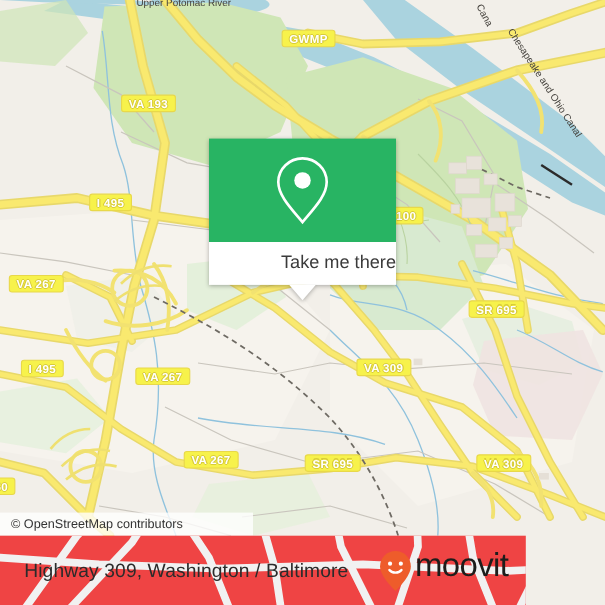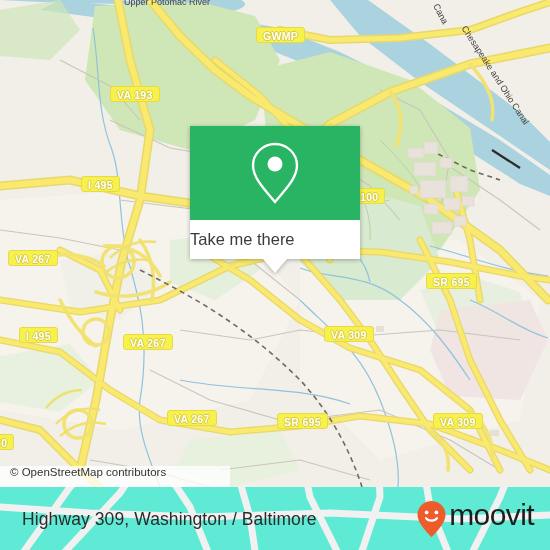--- a/index.html
+++ b/index.html
@@ -59,21 +59,21 @@
 
   
   #attribution {
     position: absolute;
     left: 0;
     top: 466px;
     height: 21px;
     width: 230px;
     background: rgba(255,255,255,0.78);
     display: flex;
-    align-items: flex-start;
+    align-items: center;
     padding-left: 10px;
     box-sizing: border-box;
     font-size: 11.5px;
     color: #333333;
   }
 
   
   #popup {
     position: absolute;
     left: 190px;
@@ -88,21 +88,21 @@
     display: flex;
     align-items: center;
     justify-content: center;
   }
   #popup-body {
     position: relative;
     background: #ffffff;
     height: 39px;
     display: flex;
     align-items: center;
-    justify-content: flex-start;
+    justify-content: flex-end;
   }
   #popup-label {
     color: #3b3b3b;
     font-size: 16.5px;
   }
   #popup-tail {
     position: absolute;
     left: 50%;
     margin-left: -12px;
     top: 39px;
@@ -111,23 +111,23 @@
     border-left: 12px solid transparent;
     border-right: 12px solid transparent;
     border-top: 14px solid #ffffff;
   }
 
   
   #footer {
     position: absolute;
     left: 0;
     top: 487px;
-    width: 550px;
+    width: 478px;
     height: 63px;
-    background: #5eead4;
+    background: #ef4444;
     overflow: hidden;
   }
   #footer-watermark {
     position: absolute;
     left: 0; top: -40px;
     width: 550px;
     height: 110px;
     opacity: 1;
   }
   #footer-title {

